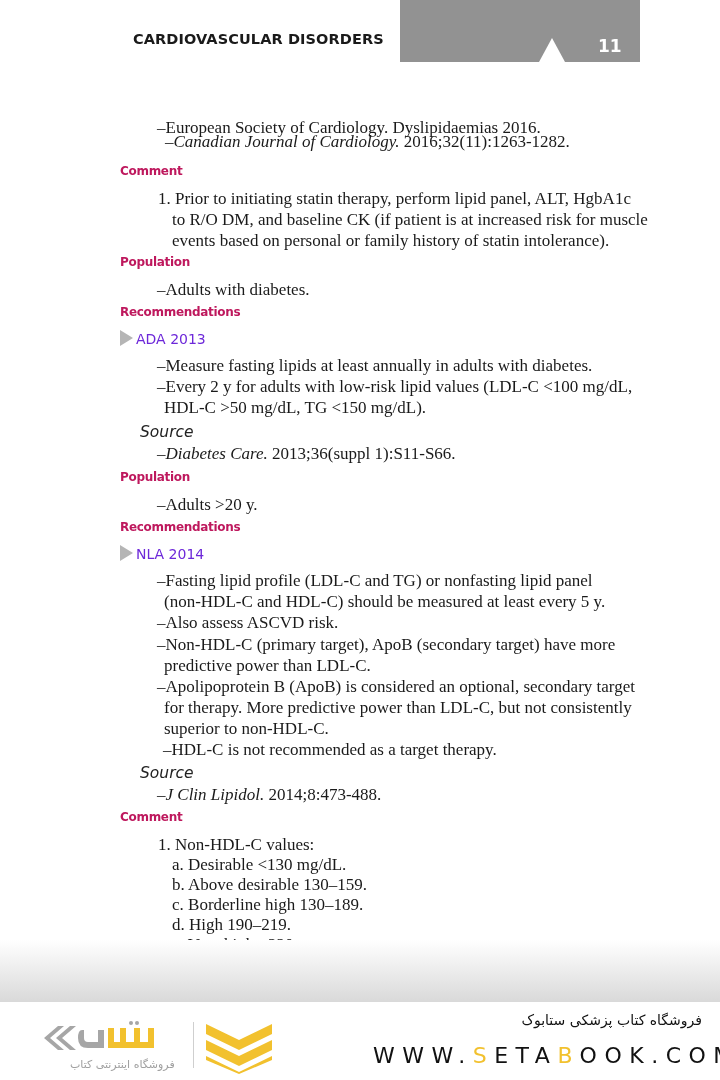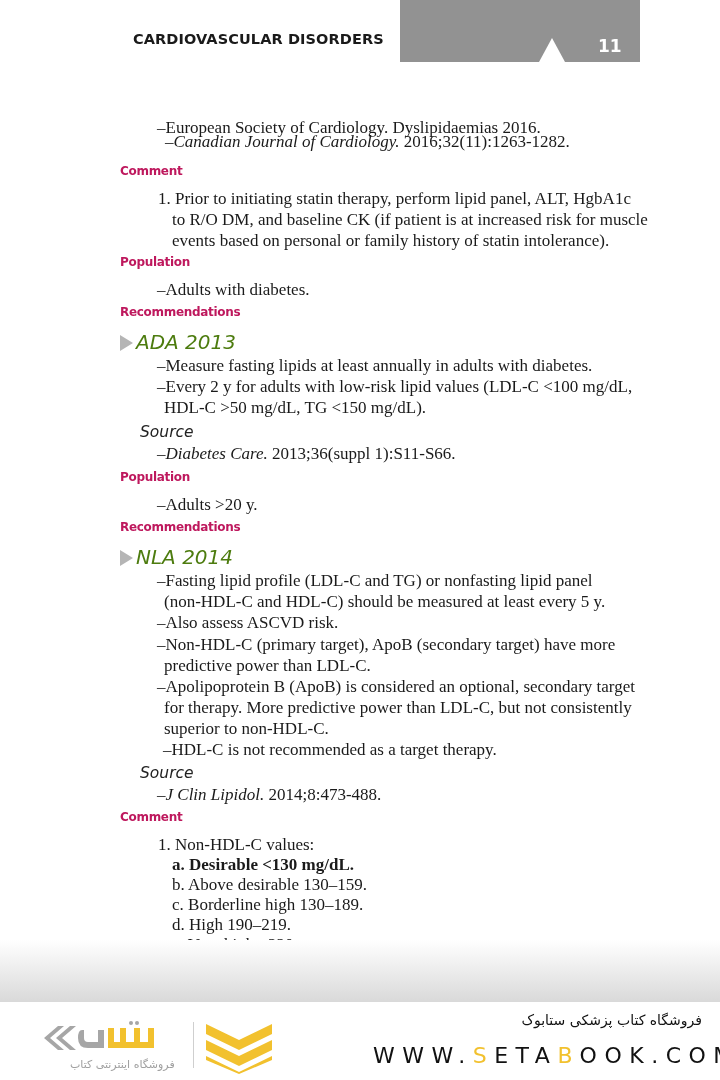--- a/index.html
+++ b/index.html
@@ -6,21 +6,21 @@
   body { width:720px; height:1080px; background:#ffffff; position:relative; overflow:hidden; font-family:"Liberation Serif", serif; color:#1a1a1a; }
   .header-title { position:absolute; left:133px; top:31px; font-family:"DejaVu Sans", sans-serif; font-weight:bold; font-size:14.5px; letter-spacing:0.1px; color:#1a1a1a; }
   .header-block { position:absolute; left:400px; top:0; width:240px; height:62px; background:#929292; }
   .header-notch { position:absolute; left:539px; top:38px; width:0; height:0; border-left:13px solid transparent; border-right:13px solid transparent; border-bottom:24px solid #ffffff; }
   .page-num { position:absolute; left:598px; top:36px; font-family:"DejaVu Sans", sans-serif; font-weight:bold; font-size:17px; color:#ffffff; }
 
   .content { position:absolute; left:0; top:0; width:720px; }
   .line { position:absolute; font-size:17px; line-height:20px; white-space:nowrap; }
   .h { position:absolute; font-family:"DejaVu Sans", sans-serif; font-weight:bold; font-size:12px; color:#be185d; letter-spacing:-0.3px; }
   .src { position:absolute; font-family:"DejaVu Sans", sans-serif; font-style:italic; font-size:15.5px; color:#222; }
-  .org { position:absolute; font-family:"DejaVu Sans", sans-serif; font-size:20px; color:#4d7c0f;font-style:italic; }
+  .org { position:absolute; font-family:"DejaVu Sans", sans-serif; font-size:14px; color:#6d28d9; }
   .org .tri { display:inline-block; width:0; height:0; border-top:8px solid transparent; border-bottom:8px solid transparent; border-left:13px solid #b5b5b5; vertical-align:-2px; margin-right:3px; }
   i { font-style:italic; }
 
   .fade { position:absolute; left:0; top:940px; width:720px; height:62px; background:linear-gradient(#ffffff, #d9d9d9); }
   .footer { position:absolute; left:0; top:1002px; width:720px; height:78px; background:#ffffff; }
   .fa-title { position:absolute; right:18px; top:1012px; font-family:"DejaVu Sans", sans-serif; font-size:14px; color:#111; direction:rtl; }
   .url { position:absolute; left:373px; top:1043px; font-family:"DejaVu Sans", sans-serif; font-size:22px; letter-spacing:7.5px; color:#111; }
   .url .y { color:#f2c12e; }
   .logo-text { position:absolute; left:70px; top:1058px; font-family:"DejaVu Sans", sans-serif; font-size:11px; color:#a0a0a0; direction:rtl; }
   .logo-sep { position:absolute; left:193px; top:1022px; width:1px; height:46px; background:#cfcfcf; }
@@ -64,21 +64,21 @@
   <div class="line" style="left:164px;top:656px;">predictive power than LDL-C.</div>
   <div class="line" style="left:157px;top:677px;">–Apolipoprotein B (ApoB) is considered an optional, secondary target</div>
   <div class="line" style="left:164px;top:698px;">for therapy. More predictive power than LDL-C, but not consistently</div>
   <div class="line" style="left:164px;top:719px;">superior to non-HDL-C.</div>
   <div class="line" style="left:157px;top:740px;margin-left:6px;">–HDL-C is not recommended as a target therapy.</div>
   <div class="src" style="left:140px;top:764px;">Source</div>
   <div class="line" style="left:157px;top:785px;"><i>–J Clin Lipidol.</i><span> 2014;8:473-488.</span></div>
 
   <div class="h" style="left:120px;top:810px;">Comment</div>
   <div class="line" style="left:158px;top:835px;">1. Non-HDL-C values:</div>
-  <div class="line" style="left:172px;top:855px;font-weight:bold;">a. Desirable &lt;130 mg/dL.</div>
+  <div class="line" style="left:172px;top:855px;">a. Desirable &lt;130 mg/dL.</div>
   <div class="line" style="left:172px;top:875px;">b. Above desirable 130–159.</div>
   <div class="line" style="left:172px;top:895px;">c. Borderline high 130–189.</div>
   <div class="line" style="left:172px;top:915px;">d. High 190–219.</div>
   <div class="line" style="left:172px;top:935px;">e. Very high ≥220.</div>
 </div>
 
 <div class="fade"></div>
 
 <div class="footer"></div>
 <svg style="position:absolute;left:36px;top:1020px;" width="150" height="36" viewBox="0 0 150 36">

